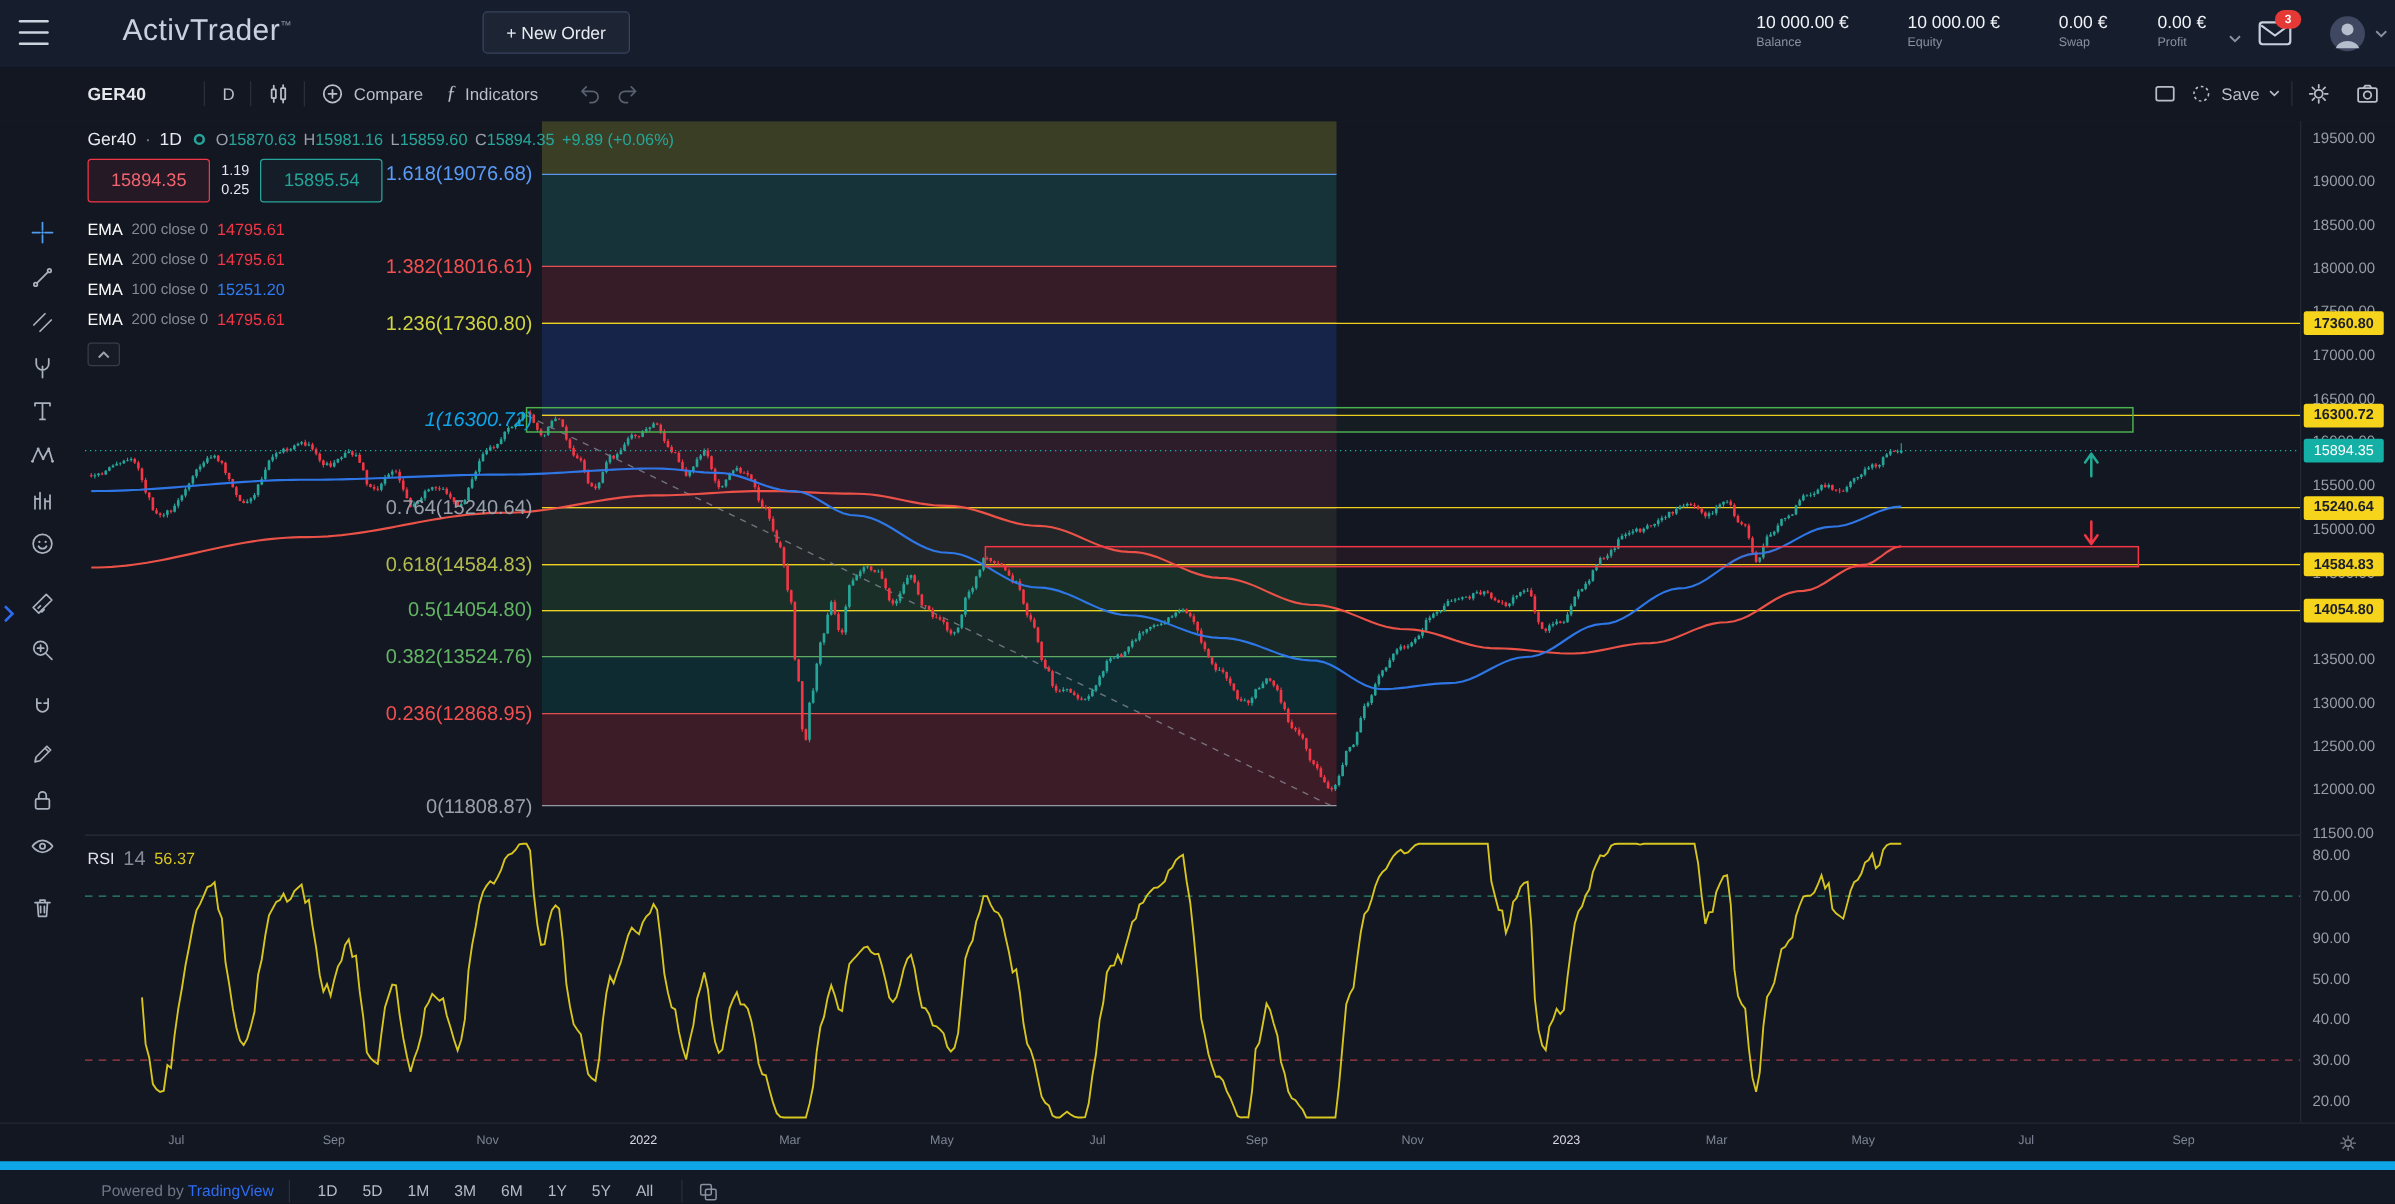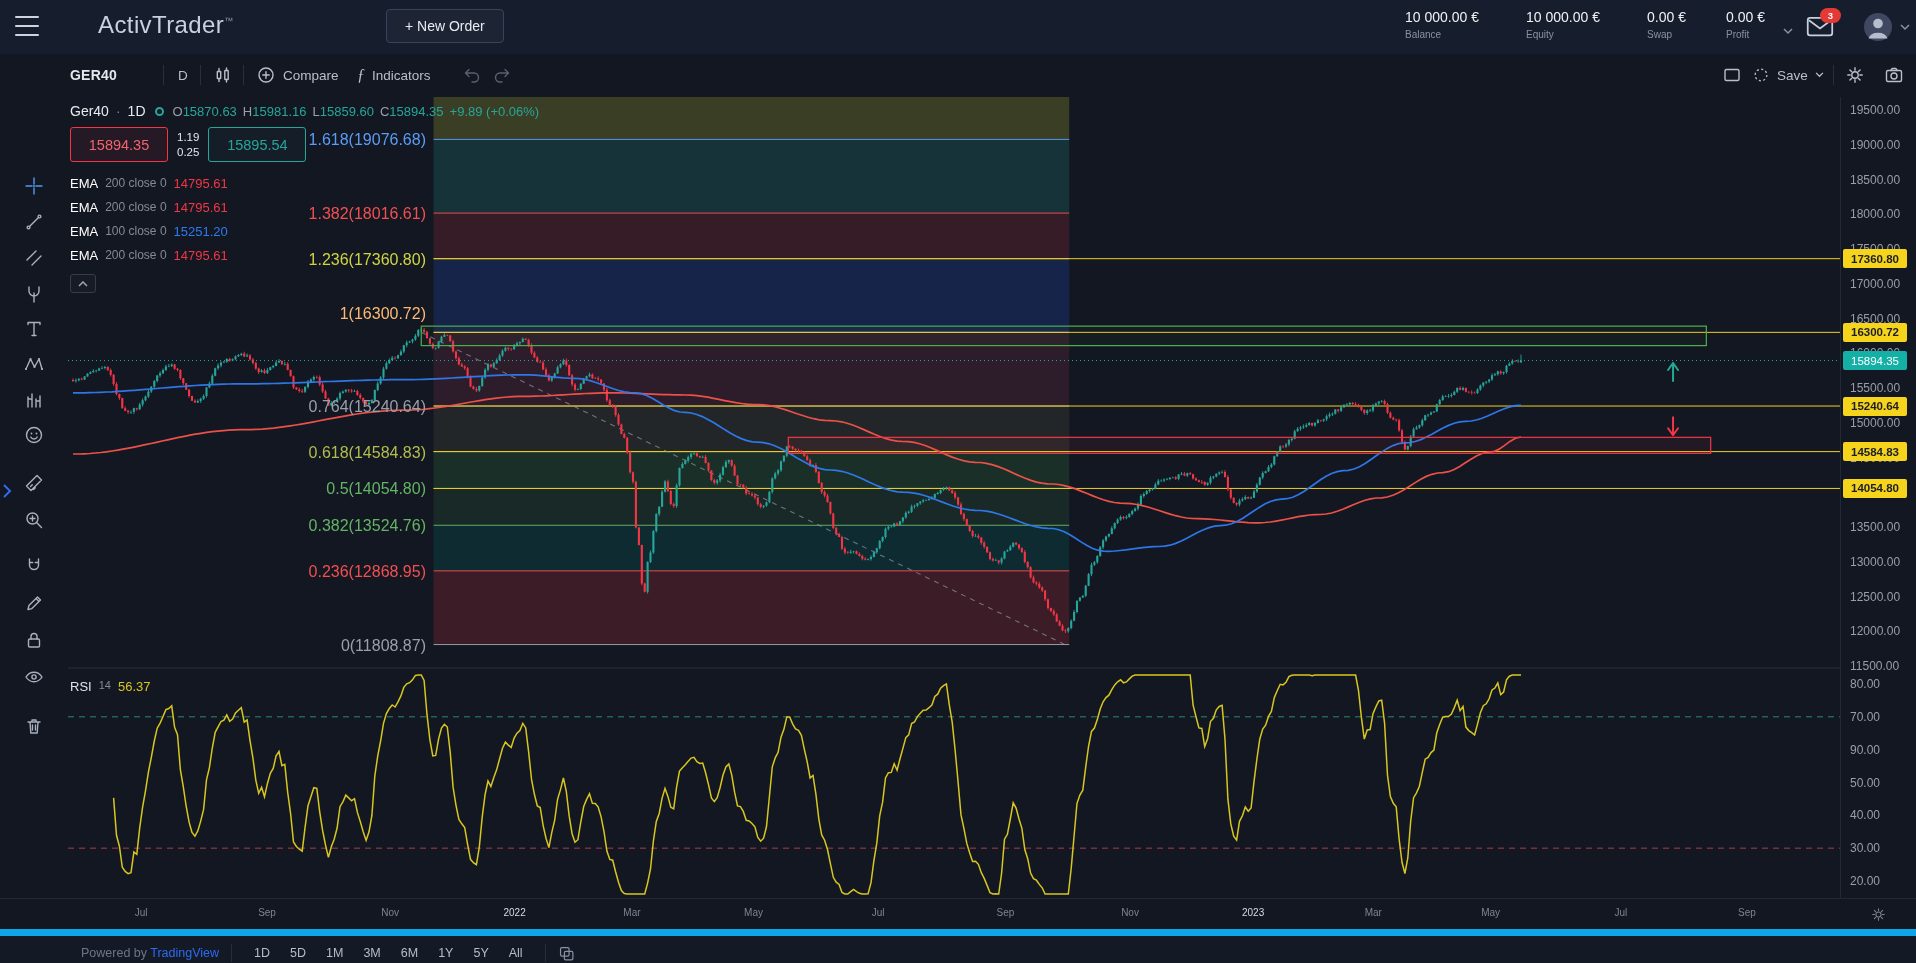--- a/index.html
+++ b/index.html
@@ -60,21 +60,21 @@
   .qspread{margin:0 9px;font-size:11.5px;color:#e3e6eb;text-align:center;line-height:1.3;}
   .ema-rows{margin-top:9px;}
   .ema-row{height:24px;display:flex;align-items:center;gap:7px;font-size:13px;cursor:default;}
   .ema-name{color:#ffffff;}
   .ema-params{color:#848a96;font-size:12px;}
   .collapse-btn{margin-top:7px;width:24px;height:17px;border:1px solid #363c4a;border-radius:3px;display:flex;align-items:center;justify-content:center;color:#9aa1ad;cursor:pointer;background:rgba(255,255,255,.02);}
   .collapse-btn svg{width:10px;height:6px;fill:none;stroke:currentColor;stroke-width:1.6;}
 
   .rsi-legend{position:absolute;left:70px;top:679px;display:flex;gap:7px;font-size:13px;z-index:5;}
   .rsi-name{color:#dfe2e8;}
-  .rsi-params{color:#848a96;font-size:11px;}
+  .rsi-params{color:#848a96;font-size:16px;}
 
   .fib-labels{position:absolute;left:198px;top:0;width:230px;height:963px;pointer-events:none;z-index:4;}
   .fib-label{position:absolute;right:2px;font-size:16px;white-space:nowrap;}
 
   
   .price-axis{position:absolute;left:1840px;top:97px;width:76px;height:801px;background:#131722;border-left:1px solid #232836;cursor:ns-resize;}
   .ptick{position:absolute;left:9px;font-size:12px;color:#989ea9;}
   .axis-tag{position:absolute;left:2px;width:64px;height:19px;border-radius:2px;display:flex;align-items:center;justify-content:center;font-size:11.5px;}
   .axis-tag.yellow{background:#f6d41b;color:#1b1e27;font-weight:700;}
   .axis-tag.teal{background:#14b0a5;color:#ffffff;}
@@ -434,21 +434,21 @@
   <div class="rsi-legend">
     <span class="rsi-name">RSI</span>
     <span class="rsi-params">14</span>
     <span class="rsi-val" id="rsi-val" style="color: rgb(216, 198, 32);">56.37</span>
   </div>
 
   <div class="fib-labels" id="fib-labels">
       <div class="fib-label" style="top: 131.421px; color: rgb(91, 156, 246);">1.618(19076.68)</div>
       <div class="fib-label" style="top: 205.096px; color: rgb(242, 80, 80);">1.382(18016.61)</div>
       <div class="fib-label" style="top: 250.674px; color: rgb(209, 212, 66);">1.236(17360.80)</div>
-      <div class="fib-label" style="top: 305px; color: #fdba74;">1(16300.72)</div>
+      <div class="fib-label" style="top: 328px; color: #0ea5e9; font-style: italic;">1(16300.72)</div>
       <div class="fib-label" style="top: 398.026px; color: rgb(154, 160, 170);">0.764(15240.64)</div>
       <div class="fib-label" style="top: 443.604px; color: rgb(179, 189, 78);">0.618(14584.83)</div>
       <div class="fib-label" style="top: 480.441px; color: rgb(99, 181, 101);">0.5(14054.80)</div>
       <div class="fib-label" style="top: 517.279px; color: rgb(99, 181, 101);">0.382(13524.76)</div>
       <div class="fib-label" style="top: 562.858px; color: rgb(242, 80, 80);">0.236(12868.95)</div>
       <div class="fib-label" style="top: 636.534px; color: rgb(154, 160, 170);">0(11808.87)</div>
     </div>
 
   <div class="price-axis" id="price-axis">
       <div class="ptick" style="top: 6px;">19500.00</div>

